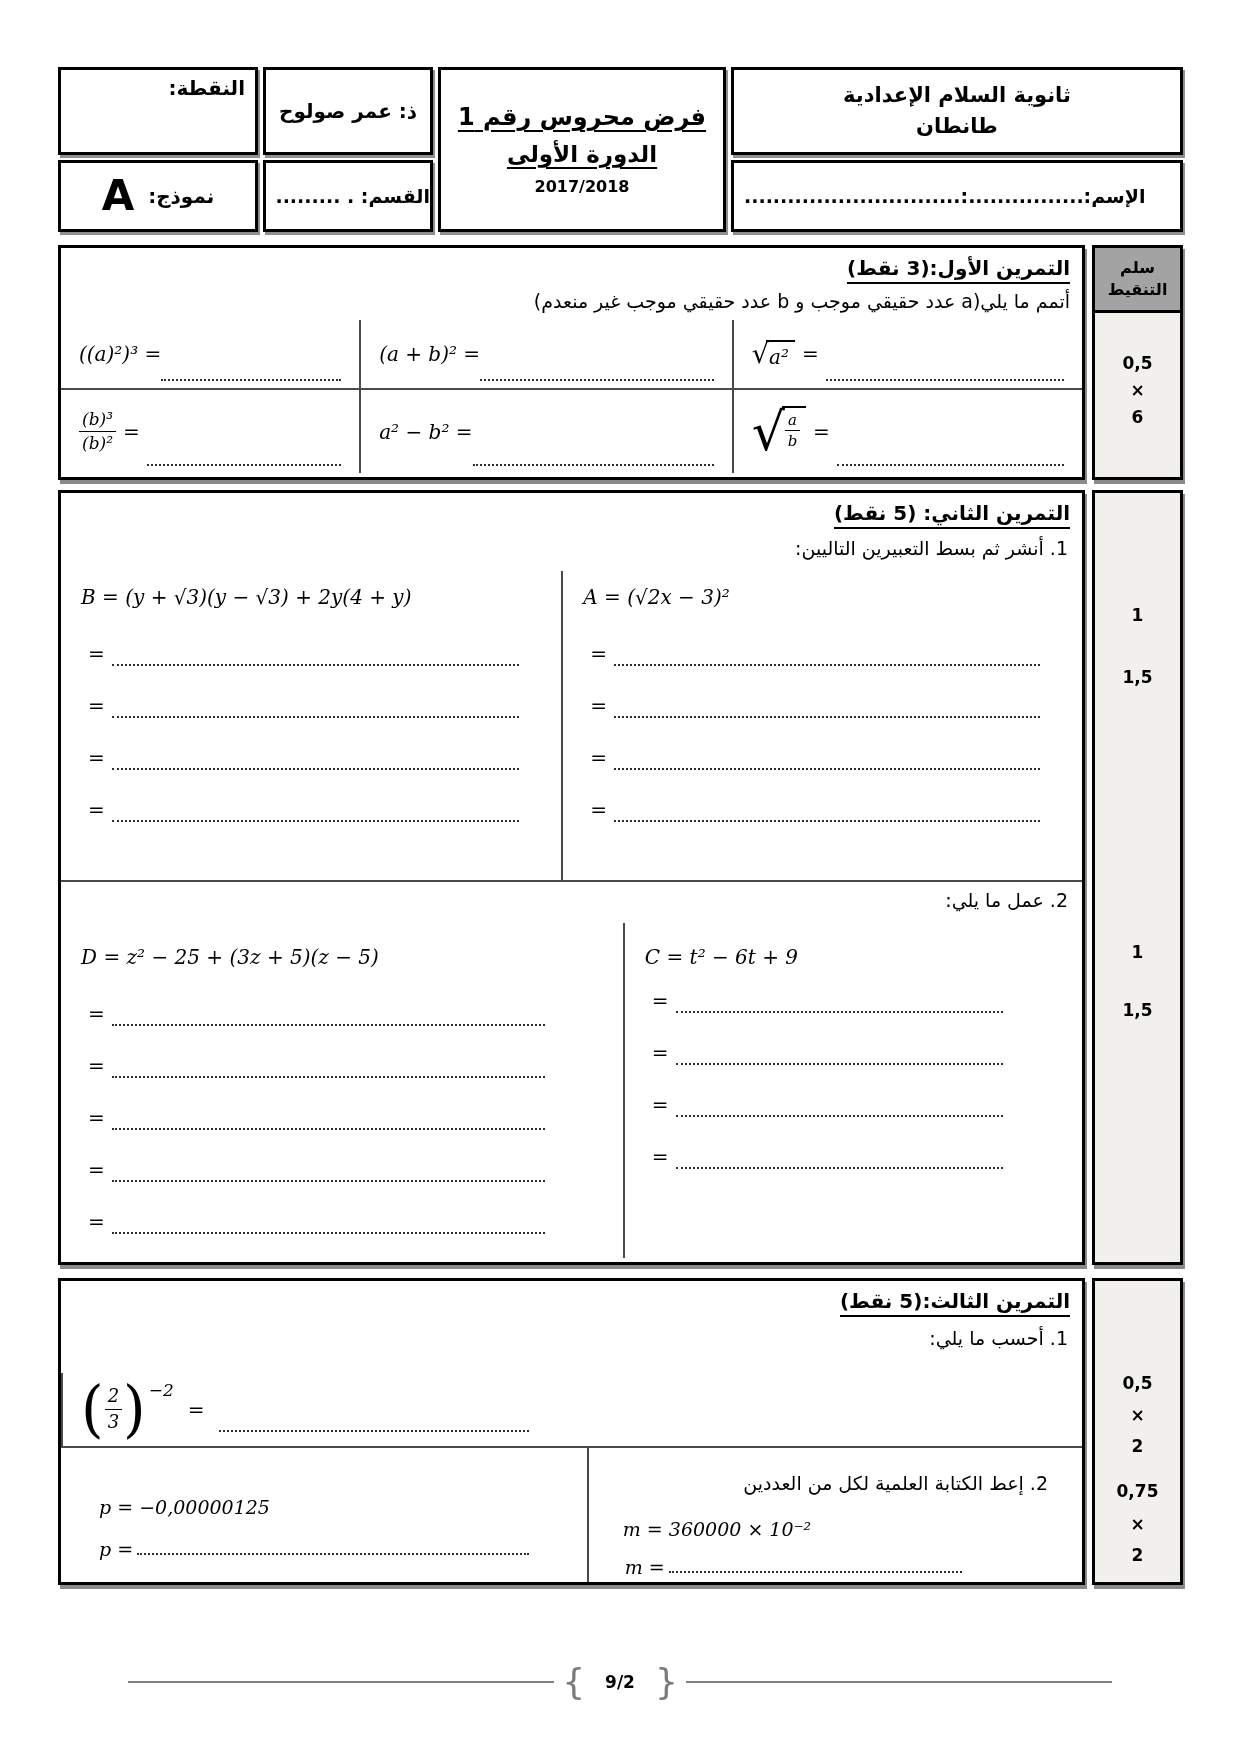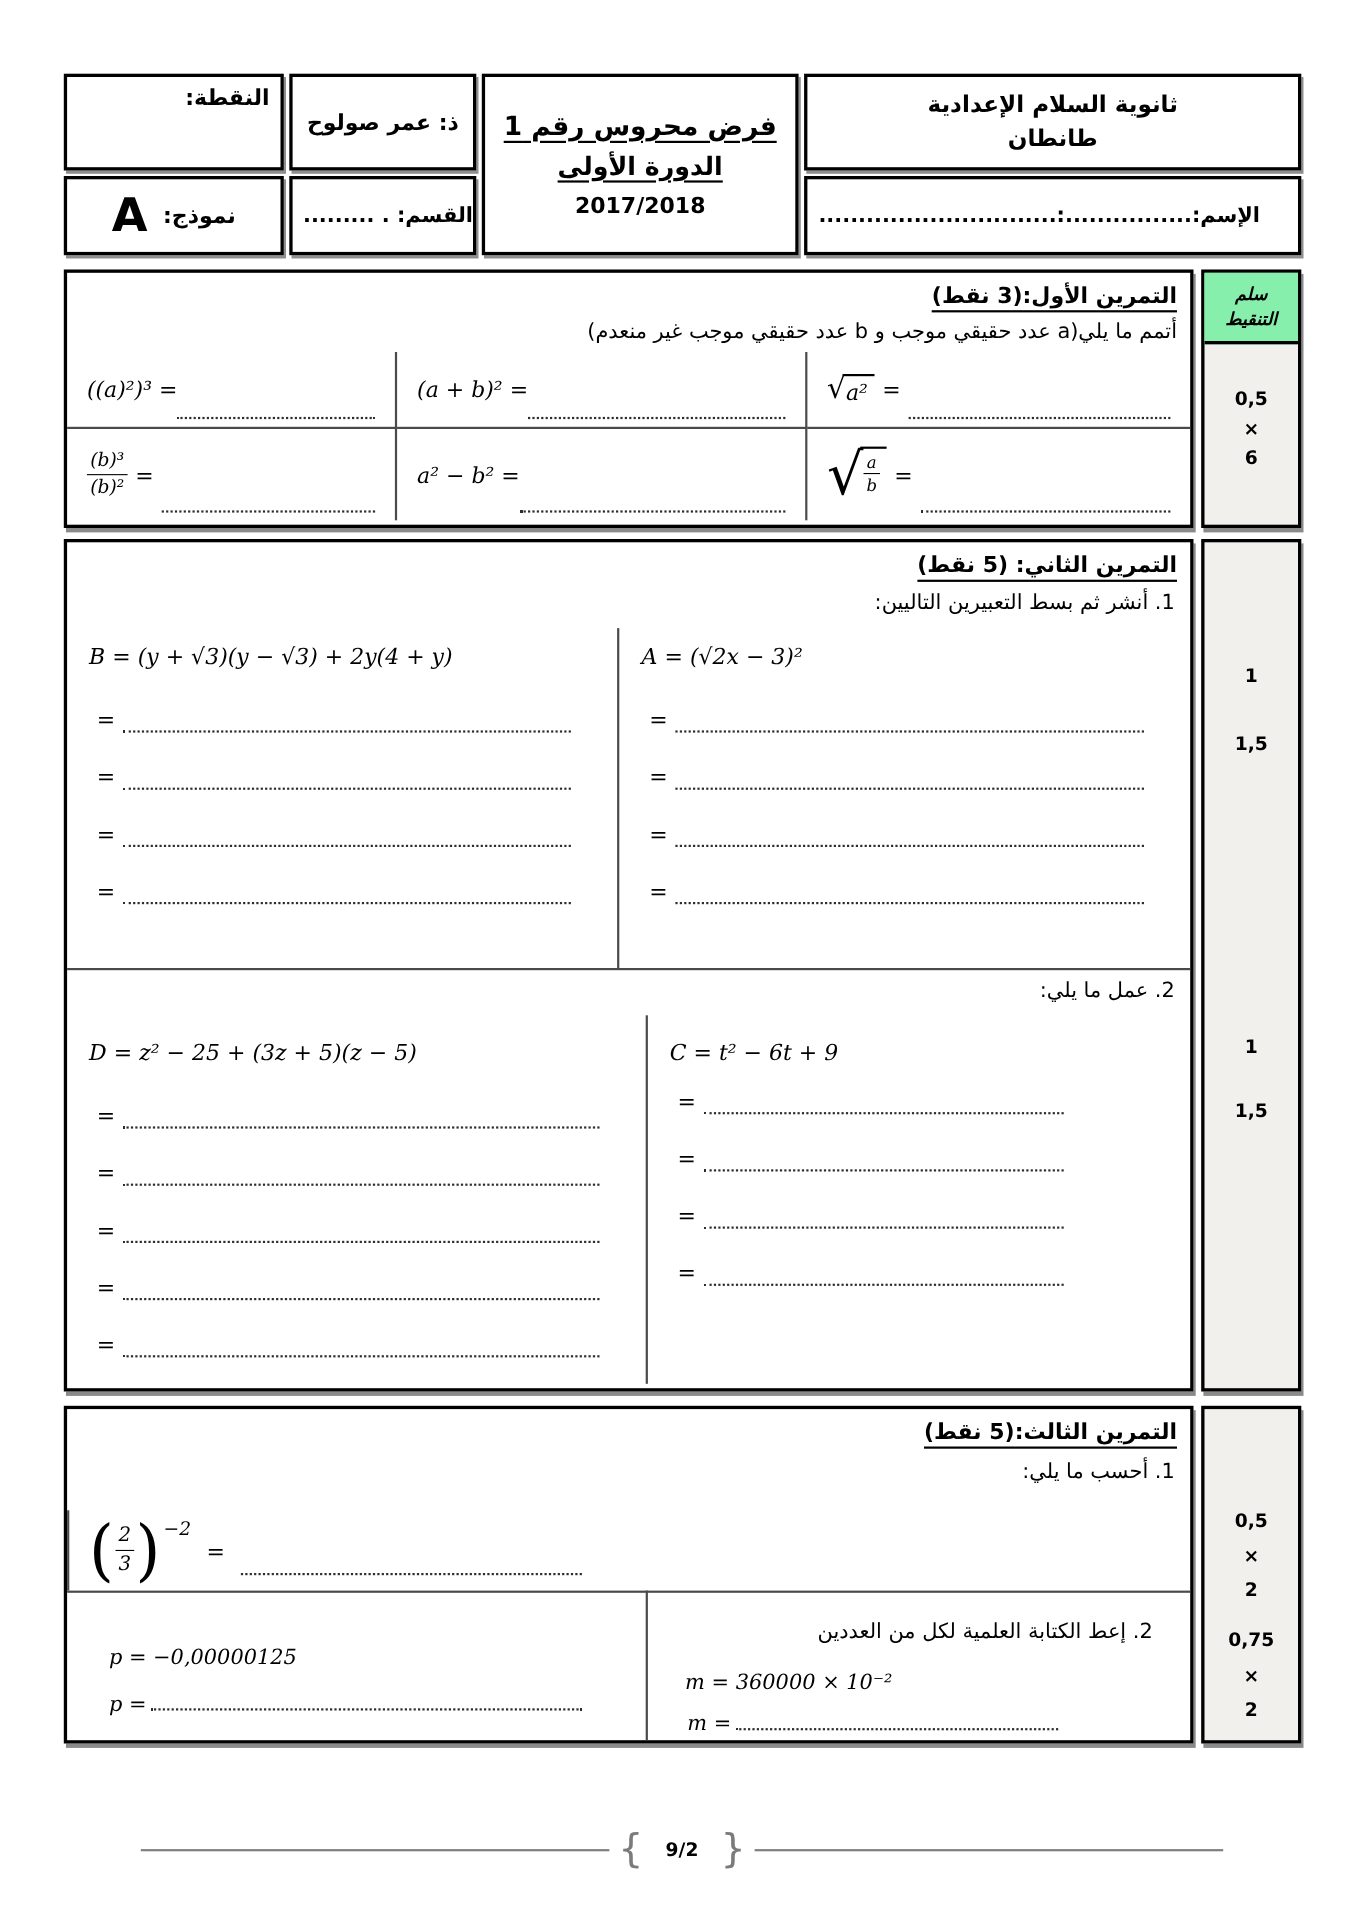--- a/index.html
+++ b/index.html
@@ -15,21 +15,21 @@
   }
   .hcell {
     border:3px solid #000; background:#fff; box-sizing:border-box;
     box-shadow:2px 3px 0 #8f8f8f; position:relative;
   }
   .cell-school { grid-column:4; grid-row:1; display:flex; flex-direction:column; justify-content:center; align-items:center; font-weight:bold; font-size:21px; line-height:1.5; }
   .cell-name   { grid-column:4; grid-row:2; display:flex; align-items:center; justify-content:flex-end; padding:0 10px; direction:rtl; font-weight:bold; font-size:19px; overflow:hidden; white-space:nowrap; }
   .cell-title  { grid-column:3; grid-row:1/3; display:flex; flex-direction:column; align-items:center; justify-content:center; gap:10px; font-weight:bold; }
   .cell-title .t1 { font-size:24px; text-decoration:underline; text-underline-offset:5px; text-decoration-thickness:2px; direction:rtl; }
   .cell-title .t2 { font-size:23px; text-decoration:underline; text-underline-offset:5px; text-decoration-thickness:2px; direction:rtl; }
-  .cell-title .t3 { font-size:20px;text-align:center; }
+  .cell-title .t3 { font-size:16px;text-align:center; }
   .cell-teacher{ grid-column:2; grid-row:1; display:flex; align-items:center; justify-content:center; direction:rtl; font-weight:bold; font-size:20px; }
   .cell-class  { grid-column:2; grid-row:2; display:flex; align-items:center; direction:rtl; font-weight:bold; font-size:19px; }
   .cell-grade  { grid-column:1; grid-row:1; direction:rtl; padding:6px 10px; font-weight:bold; font-size:20px; }
   .cell-model  { grid-column:1; grid-row:2; direction:rtl; display:flex; align-items:center; justify-content:center; gap:14px; font-weight:bold; font-size:20px; }
   .cell-model .mval { font-size:42px; font-weight:bold; line-height:1; }
   
   .ex-row { position:absolute; left:58px; width:1125px; display:flex; direction:ltr; box-sizing:border-box; }
   .ex-main {
     width:1027px; box-sizing:border-box; border:3px solid #000; position:relative;
     background:#fff; box-shadow:2px 4px 0 #8a8a8a;
@@ -62,21 +62,21 @@
   .ex1-instr { position:absolute; top:42px; right:12px; direction:rtl; font-size:19px; }
   .ex1-grid {
     position:absolute; top:72px; left:0; right:0; bottom:4px;
     display:grid; grid-template-columns:29.4% 36.5% 34.1%; grid-template-rows:1fr 1.18fr; direction:ltr;
   }
   .fcell { display:flex; align-items:center; padding:0 18px; font-size:20px; box-sizing:border-box;justify-content:center; }
   .vline-r { border-right:2px solid #4a4a4a; }
   .hline-b { border-bottom:2px solid #4a4a4a; }
   
   .p1-grid { position:absolute; top:78px; left:0; right:0; height:309px; display:grid; grid-template-columns:49% 51%; direction:ltr; }
-  .p2-grid { position:absolute; top:430px; left:0; right:0; bottom:4px; display:grid; grid-template-columns:51.5% 48.5%; direction:ltr; }
+  .p2-grid { position:absolute; top:430px; left:0; right:0; bottom:4px; display:grid; grid-template-columns:51.5% 48.5%; direction:ltr;gap:36px; }
   .colL, .colR { padding:14px 20px 0; box-sizing:border-box; }
   .colR { border-left:2px solid #4a4a4a; }
   .p2-grid .colL, .p2-grid .colR { padding-top:22px; }
   .expr { font-size:20px; height:36px; }
   .ans { display:flex; margin-top:21px; height:31px; }
   .ans .leader { margin-right:22px; }
   .ans.short .leader { margin-right:95px; }
   .ans.first-tight { margin-top:8px; }
   .divider1 { position:absolute; top:387px; left:0; right:0; border-top:2px solid #4a4a4a; }
   
@@ -86,21 +86,21 @@
   .p3-grid { position:absolute; top:165px; left:0; right:0; bottom:0; display:grid; grid-template-columns:51.5% 48.5%; direction:ltr; }
   .p3-grid > div { box-sizing:border-box; }
   .p3-q2 { text-align:right; direction:rtl; padding:12px 14px 0; font-size:19px; }
   .given-line { font-size:19px; }
   .ans-flex { display:flex; font-size:19px; }
   .bigfrac { display:inline-flex; align-items:center; }
   .paren { font-family:"DejaVu Serif", serif; font-style:normal; font-size:58px; line-height:0.85; transform:scaleY(1.05); }
   .bigfrac .frac { font-size:18px; margin:0 1px; }
   .bexp { font-family:"DejaVu Serif", serif; font-size:17px; margin-top:-38px; margin-left:3px; }
   
-  .side-head { height:62px; border-bottom:3px solid #000; display:flex; flex-direction:column; justify-content:center; align-items:center; font-size:16px; line-height:1.35; background:#86efac;font-style:italic; }
+  .side-head { height:62px; border-bottom:3px solid #000; display:flex; flex-direction:column; justify-content:center; align-items:center; font-size:16px; line-height:1.35; background:#a3a3a3; }
   .side-vals { padding-top:40px; display:flex; flex-direction:column; align-items:center; gap:7px; }
   .sv { position:absolute; left:0; right:0; text-align:center; }
   
   .footer { position:absolute; top:1668px; left:128px; right:128px; display:flex; align-items:center; }
   .fline { flex:1; border-top:2.5px solid #7f7f7f; }
   .fbrace { color:#7b7b7b; font-size:36px; line-height:0.8; margin:0 8px; font-family:"DejaVu Sans", sans-serif; }
   .fpage { font-size:17px; font-weight:bold; margin:0 12px; }
 </style>
 </head>
 <body>

